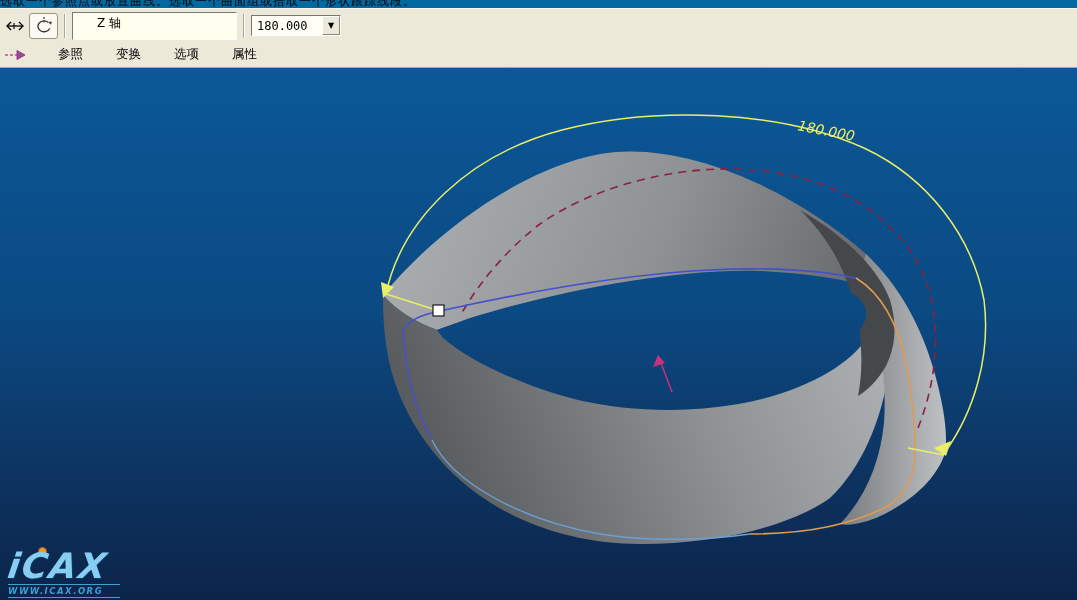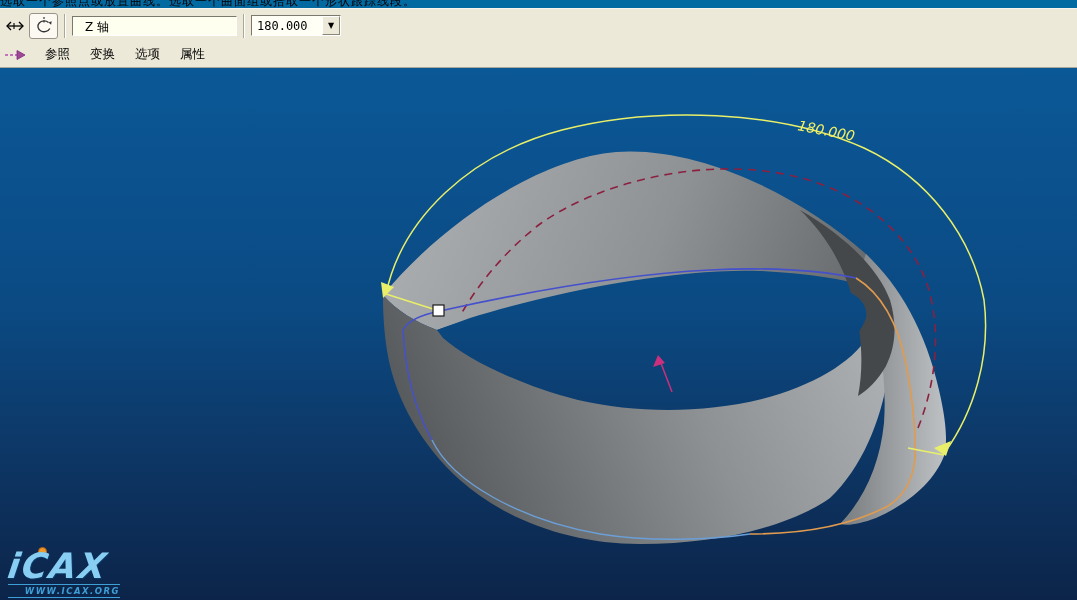--- a/index.html
+++ b/index.html
@@ -15,55 +15,55 @@
   
   .toolbar { height:33px; background:#ece9d8; display:flex; align-items:center;
              padding-left:4px; }
   .icon-move { width:22px; height:18px; display:flex; align-items:center;
                justify-content:center; }
   .btn-rotate { width:29px; height:26px; margin-left:3px; background:#fbf9f2;
                 border:1px solid #98948a; border-radius:3px; display:flex;
                 align-items:center; justify-content:center; }
   .tb-sep { height:24px; border-left:1px solid #aca899; border-right:1px solid #ffffff;
             margin:0 6px; }
-  .axis-input { width:165px; height:20px; background:#fffff0;
+  .axis-input { width:165px; height:28px; background:#fffff0;
                 border-top:1px solid #7b786d; border-left:1px solid #7b786d;
                 border-bottom:1px solid #fff; border-right:1px solid #fff;
-                font-size:12px; color:#000; padding:2px 0 0 12px; white-space:pre; }
+                font-size:12px; color:#000; padding:2px 0 0 24px; white-space:pre; }
   .combo { width:90px; height:21px; display:flex;
            border-top:1px solid #7b786d; border-left:1px solid #7b786d;
            border-bottom:1px solid #fff; border-right:1px solid #fff;
            background:#fffff6; }
   .combo-value { flex:1; font-size:12px; padding:3px 0 0 5px; color:#000;
                  font-family:"DejaVu Sans Mono", monospace; }
   .combo-btn { width:18px; background:#ece9d8; border:1px solid #fff;
                border-right-color:#8a867a; border-bottom-color:#8a867a;
                display:flex; align-items:center; justify-content:center;
                font-size:8px; color:#000; }
 
   
   .dash-bar { height:26px; background:#ece9d8; display:flex; align-items:center;
               padding-left:4px; border-bottom:1px solid #aca899; }
   .feed-icon { width:24px; height:14px; }
-  .dash-menu { font-size:12.5px; color:#000; margin-left:14px; padding:2px 3px;
+  .dash-menu { font-size:12.5px; color:#000; margin-left:27px; padding:2px 3px;
                cursor:default; }
 
   
   .viewport { position:relative; width:1077px; height:532px; }
   .viewport svg { display:block; }
 
   
   .logo { position:absolute; left:8px; bottom:2px; }
   .logo-text { font-size:35px; font-weight:bold; font-style:italic;
                color:#87cef2; letter-spacing:2px; line-height:0.95;
                transform:skewX(-8deg); text-shadow:1px 1px 1px #0a3a6a; }
   .logo-dot { position:absolute; left:30px; top:-3px; width:9px; height:9px;
               border-radius:50%; background:#ef9a2e; border:1px solid #b06010; }
   .logo-strip { margin-top:1px; width:112px; border-top:1px solid #3e9ed6;
-                border-bottom:1px solid #3e9ed6; text-align:right;
+                border-bottom:1px solid #3e9ed6; text-align:left;
                 font-size:8.5px; font-weight:bold; font-style:italic;
                 color:#3e9ed6; letter-spacing:1.5px; padding:1px 0; }
 </style>
 </head>
 <body>
 
 <div class="message-bar">
   <span>选取一个参照点或放置曲线。选取一个曲面组或拾取一个形状跟踪线段。</span>
 </div>
 

